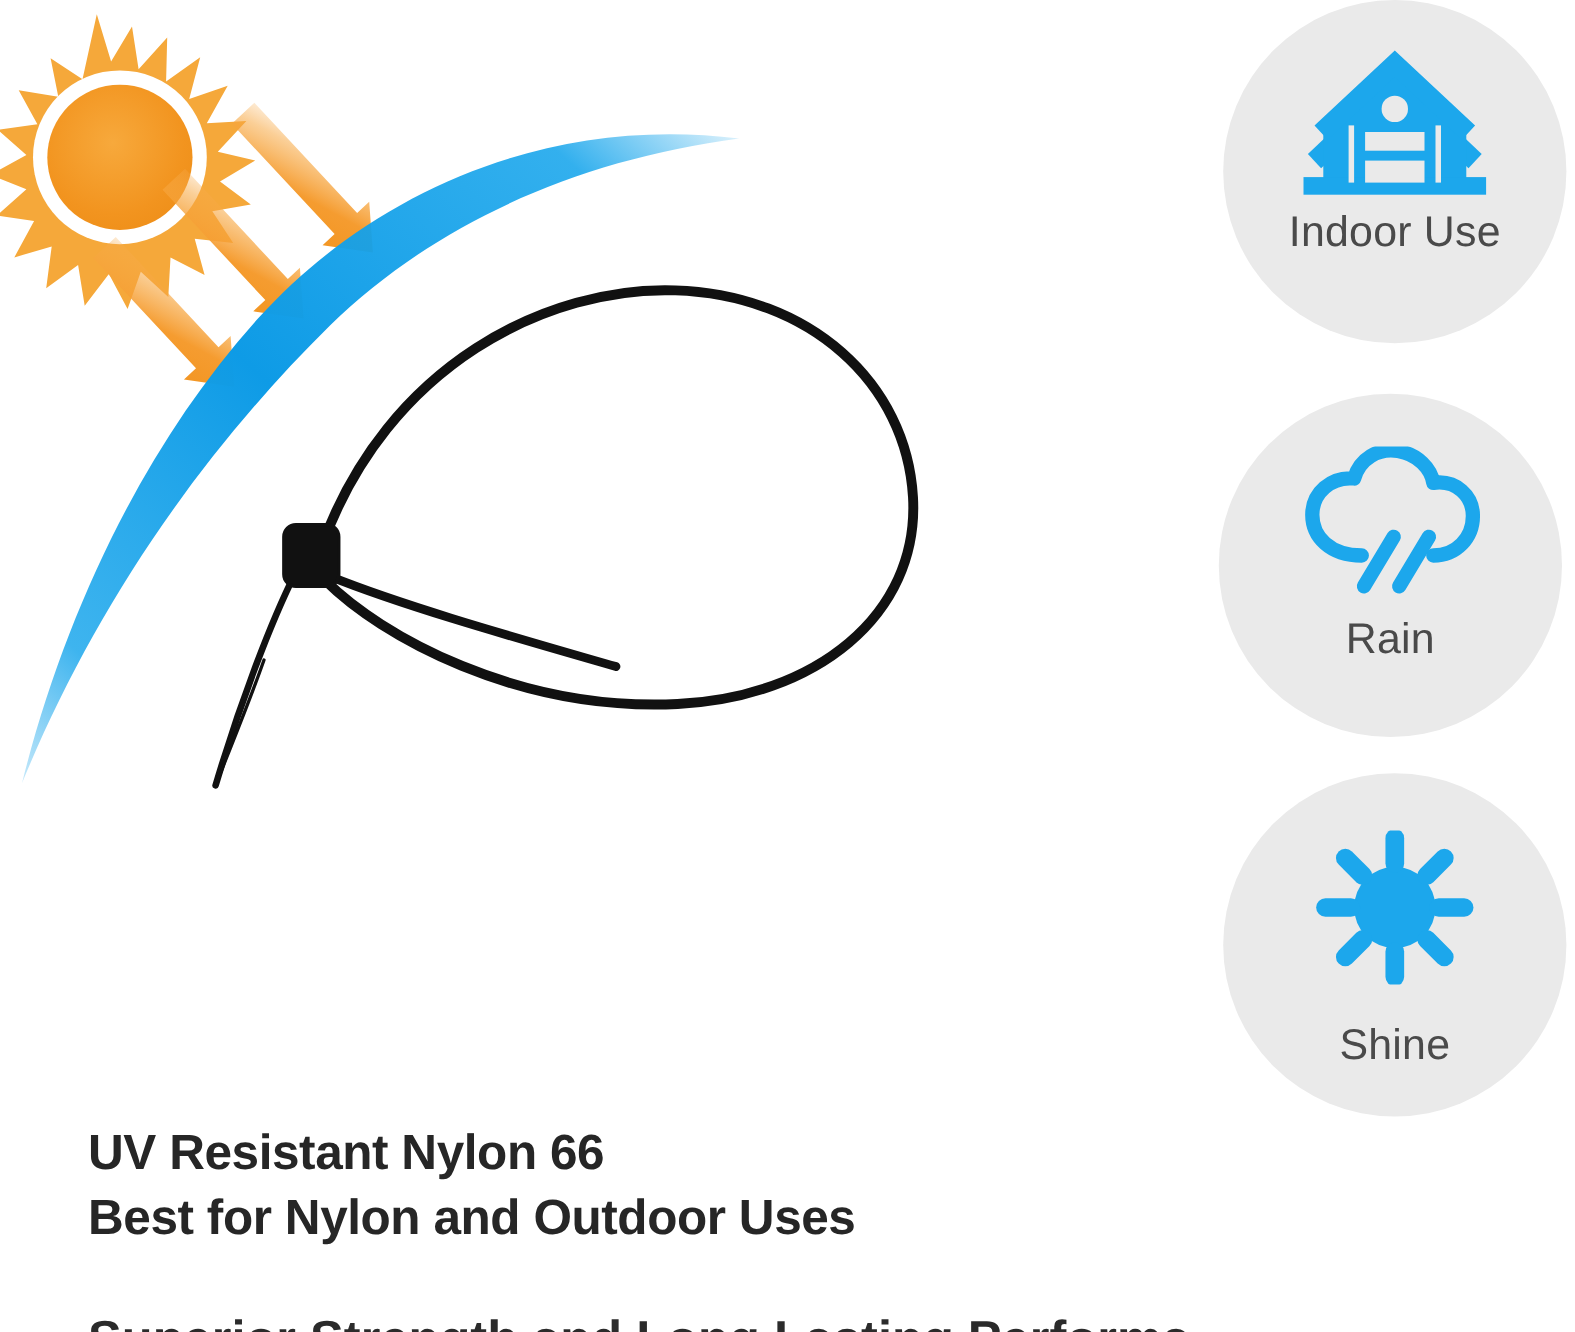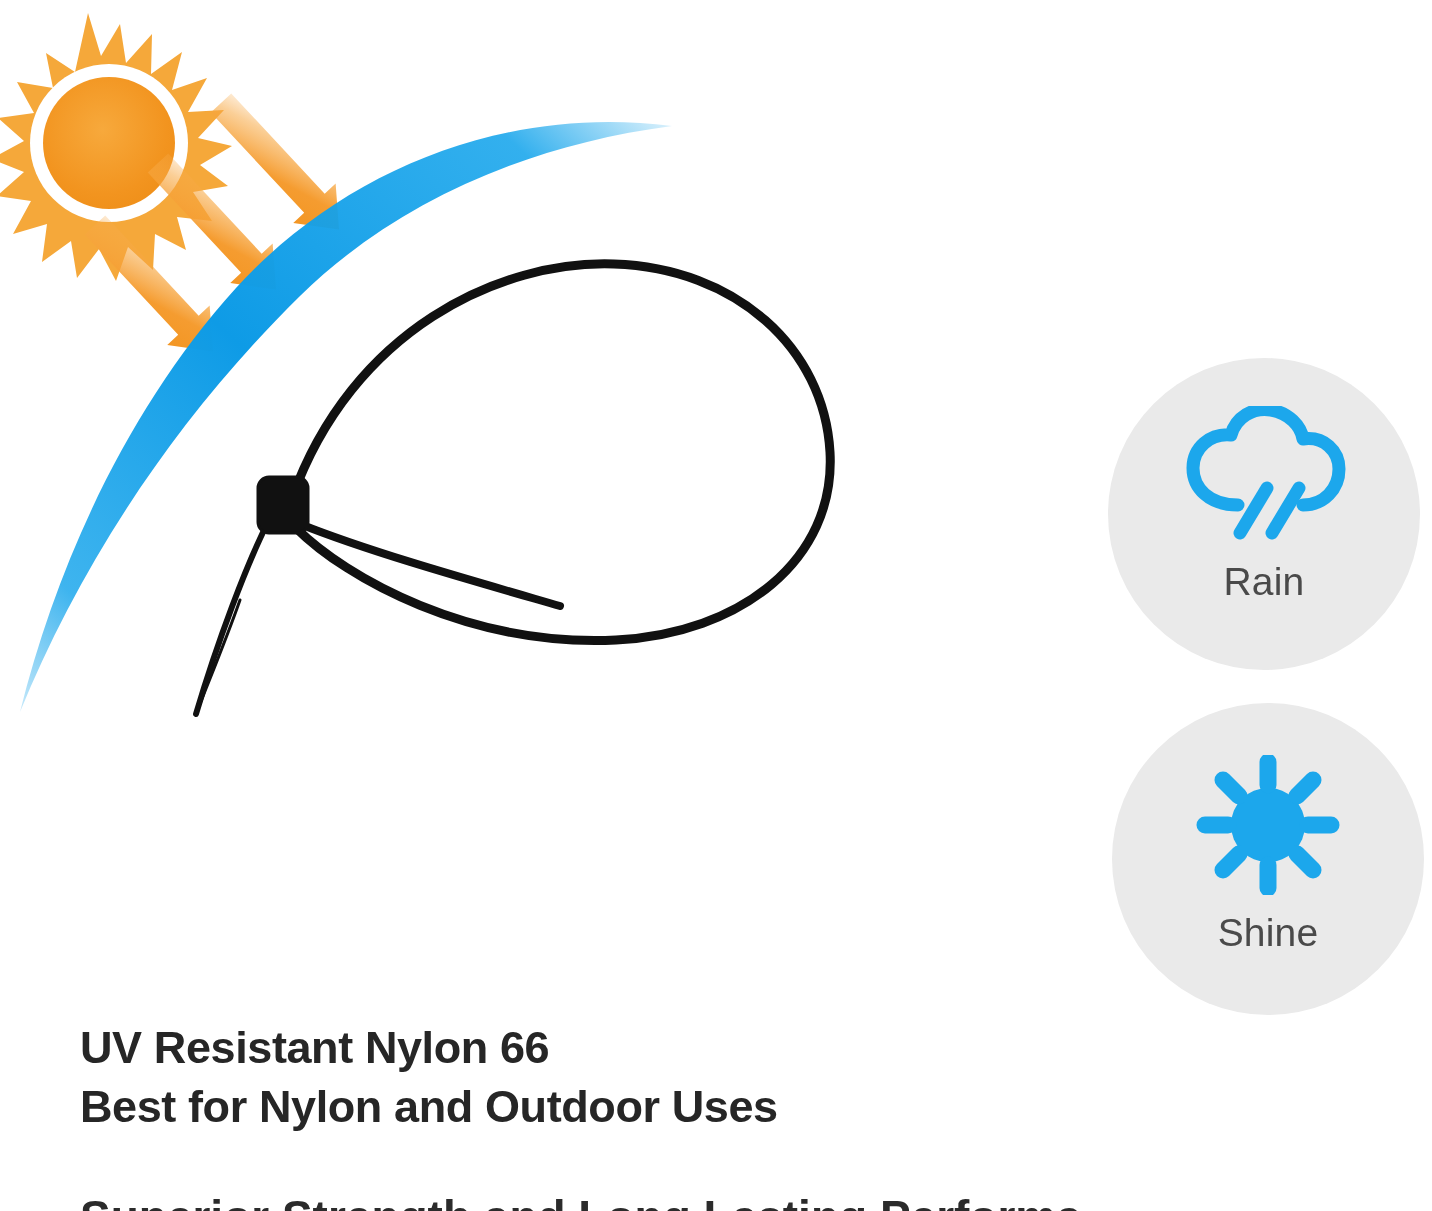--- a/index.html
+++ b/index.html
@@ -69,21 +69,21 @@
   .badge-label {
     margin-top: 8px;
     font-size: 39px;
     font-weight: 400;
     color: #4a4a4a;
     letter-spacing: 0.2px;
     line-height: 1;
     white-space: nowrap;
   }
   .badge-2 .badge-label { margin-top: 20px; }
-  .badge-3 .badge-label { margin-top: 18px; }
+  .badge-3 .badge-label { margin-top: 36px; }
 
   
   #headline {
     position: absolute;
     left: 80px;
     top: 1018px;
     width: 1000px;
   }
   .headline-line {
     font-size: 45px;
@@ -192,20 +192,50 @@
         <path d="M 268 522 C 246 566 218 640 196 714" stroke-width="6"></path>
         <path d="M 240 600 C 226 640 210 678 196 714" stroke-width="3"></path>
 
         <rect x="258" y="477" width="50" height="56" rx="11" ry="11" fill="#111111" stroke="#111111" stroke-width="3"></rect>
       </g>
     </svg>
   </div>
 
   <div id="badge-column">
 
+    <div class="badge badge-1">
+      <div class="badge-icon">
+        <svg width="170" height="142" viewBox="0 0 170 142" xmlns="http://www.w3.org/2000/svg">
+          <g fill="#1CA7EC">
+
+            <path d="M 6 98 L 62 45 L 74 58 L 18 111 Z"></path>
+
+            <path d="M 164 98 L 108 45 L 96 58 L 152 111 Z"></path>
+
+            <path d="M 85 12 L 150 77 L 150 124 L 20 124 L 20 77 Z"></path>
+
+            <path d="M 85 4 L 158 72 L 146 85 L 85 28 L 24 85 L 12 72 Z"></path>
+
+            <rect x="2" y="119" width="166" height="16"></rect>
+          </g>
+          <g fill="#eaeaea">
+
+            <circle cx="85" cy="57" r="12"></circle>
+
+            <rect x="58" y="78" width="54" height="17"></rect>
+
+            <rect x="58" y="104" width="54" height="20"></rect>
+
+            <rect x="43" y="72" width="5" height="52"></rect>
+            <rect x="122" y="72" width="5" height="52"></rect>
+          </g>
+        </svg>
+      </div>
+      <div class="badge-label">Indoor Use</div>
+    </div>
 
     <div class="badge badge-2">
       <div class="badge-icon">
         <svg width="166" height="136" viewBox="0 0 166 136" xmlns="http://www.w3.org/2000/svg">
           <g fill="none" stroke="#1CA7EC" stroke-width="13" stroke-linecap="round" stroke-linejoin="round">
 
             <path d="M 57 99
                      C 28 99 12 82 12 62
                      C 12 42 29 27 50 29
                      C 55 11 72 1 90 4

